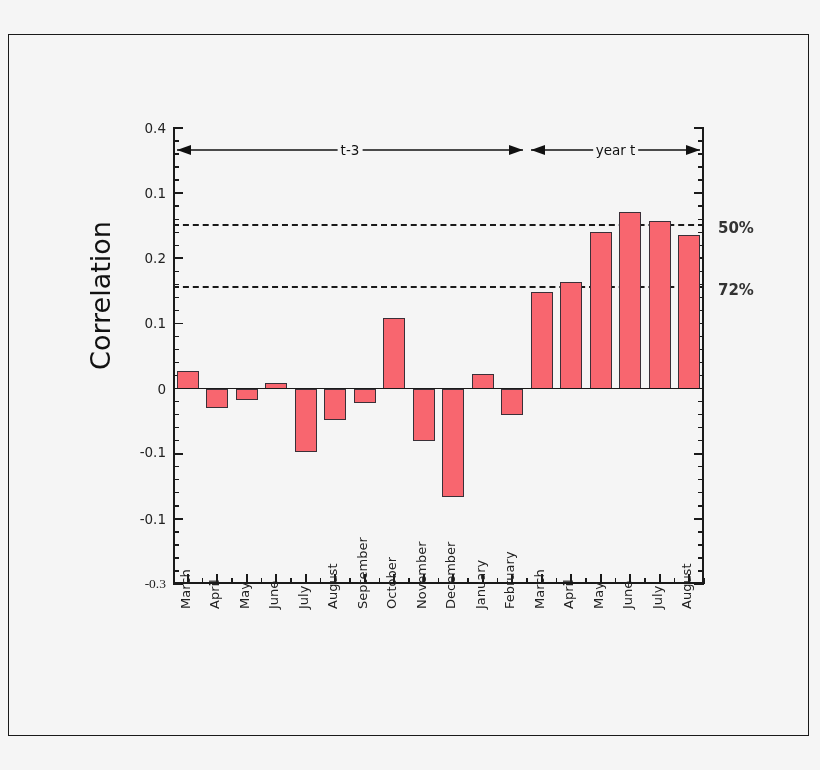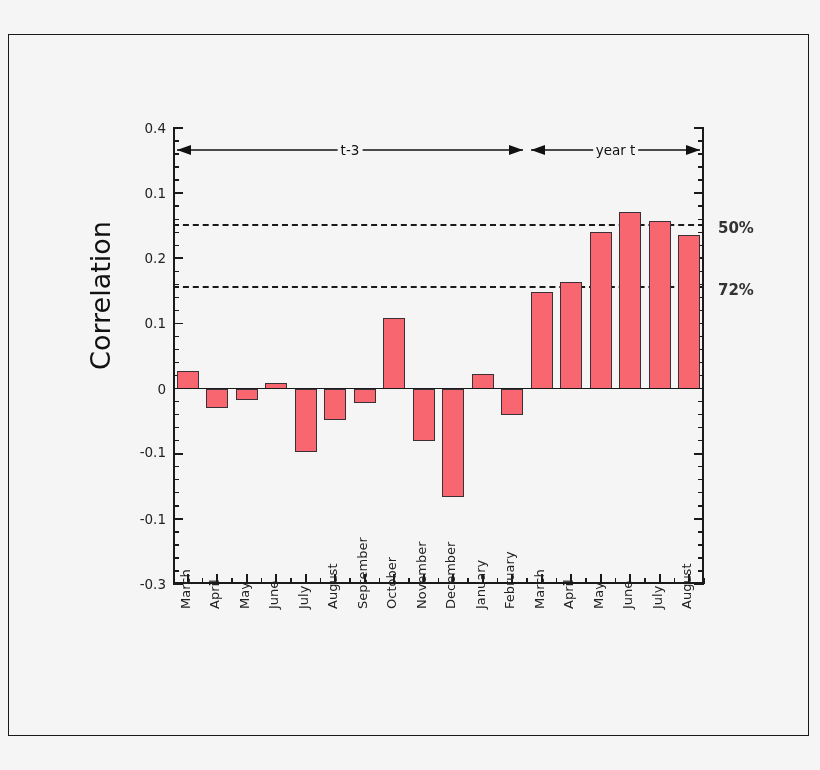--- a/index.html
+++ b/index.html
@@ -181,21 +181,21 @@
   <div id="yaxis-title">Correlation</div>
 
   <div id="ylabels">
       <div class="ylabel-txt" style="top: 0px;">0.4</div>
       <div class="ylabel-txt" style="top: 65.1429px;">0.1</div>
       <div class="ylabel-txt" style="top: 130.286px;">0.2</div>
       <div class="ylabel-txt" style="top: 195.429px;">0.1</div>
       <div class="ylabel-txt" style="top: 260.571px;">0</div>
       <div class="ylabel-txt" style="top: 324px;">-0.1</div>
       <div class="ylabel-txt" style="top: 390.857px;">-0.1</div>
-      <div class="ylabel-txt" style="top: 456px;">-0.3</div>
+      <div class="ylabel-txt" style="top: 456px; font-family: Liberation Serif, serif;">-0.3</div>
     </div>
 
   <div id="plot">
     <div id="plot-border"></div>
     <div id="ticks-y">
         <div class="tick-major" style="top: -0.8px; left: 0px;"></div>
         <div class="tick-major" style="top: -0.8px; right: 0px;"></div>
         <div class="tick-major" style="top: 64.3429px; left: 0px;"></div>
         <div class="tick-major" style="top: 64.3429px; right: 0px;"></div>
         <div class="tick-major" style="top: 129.486px; left: 0px;"></div>

